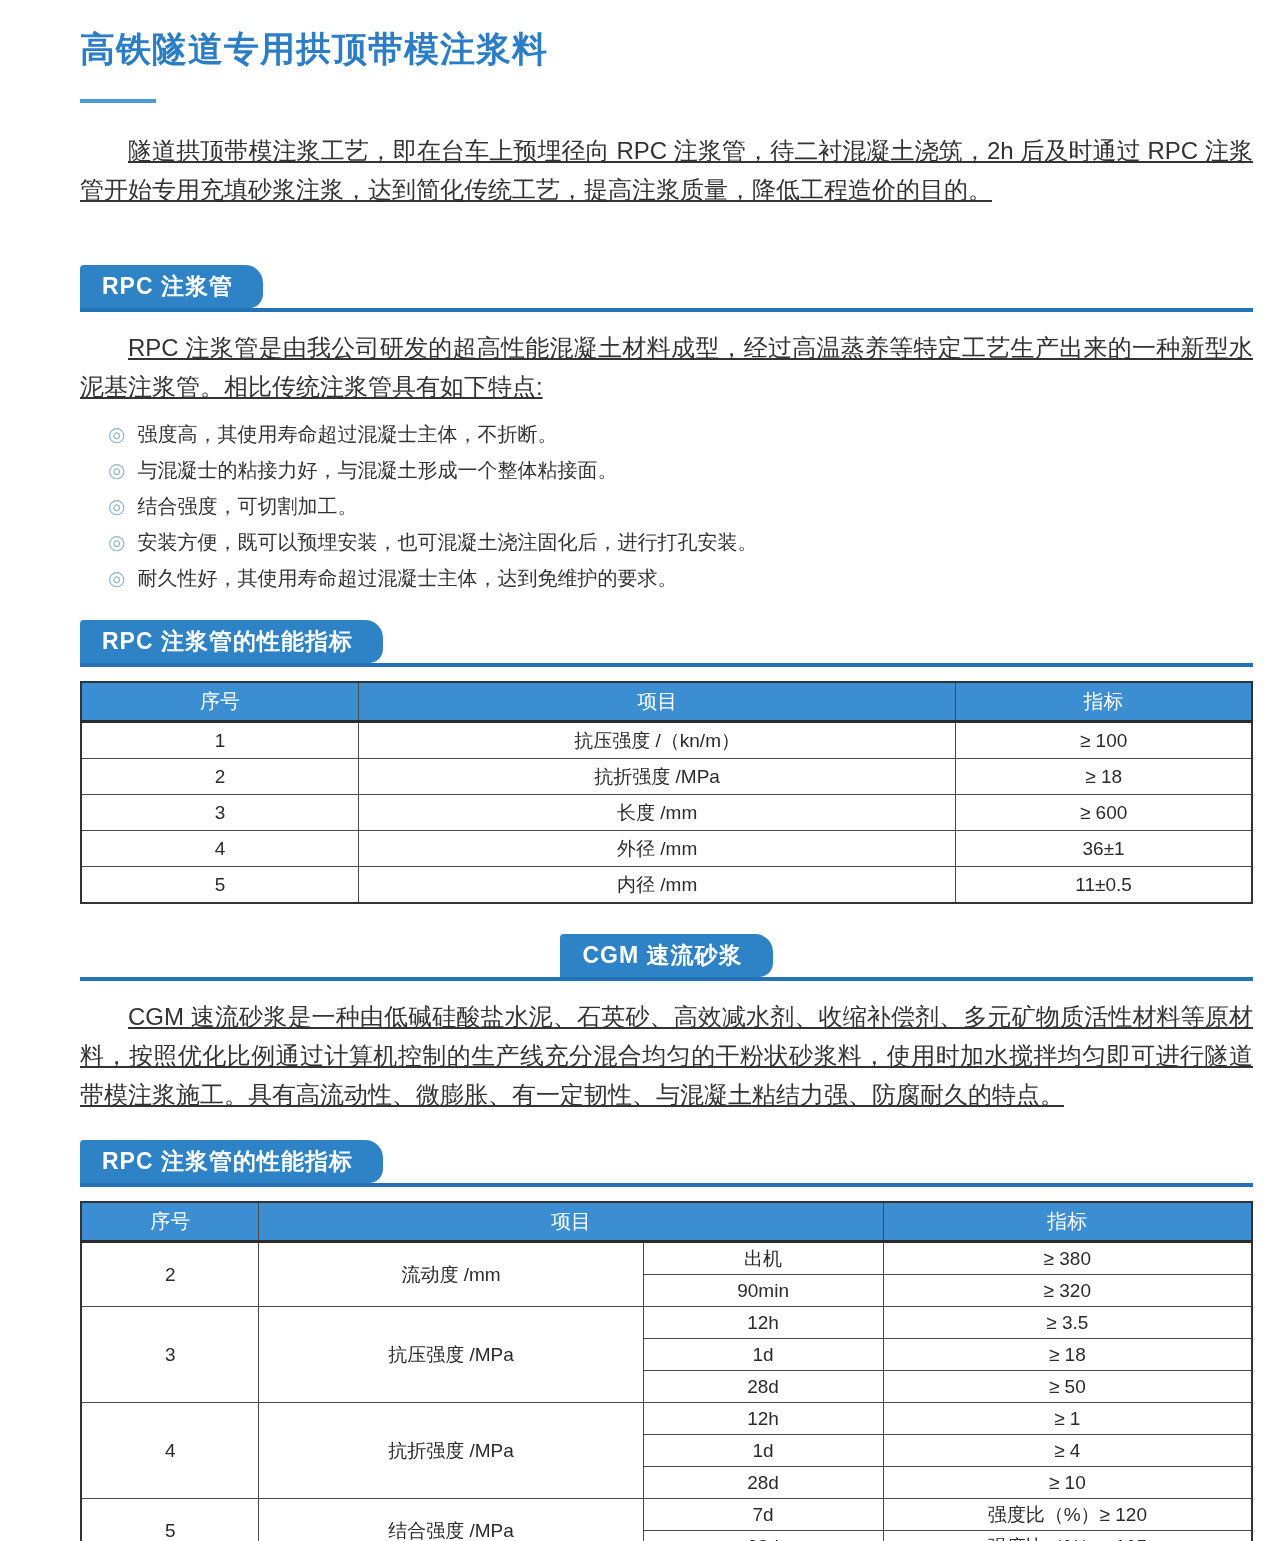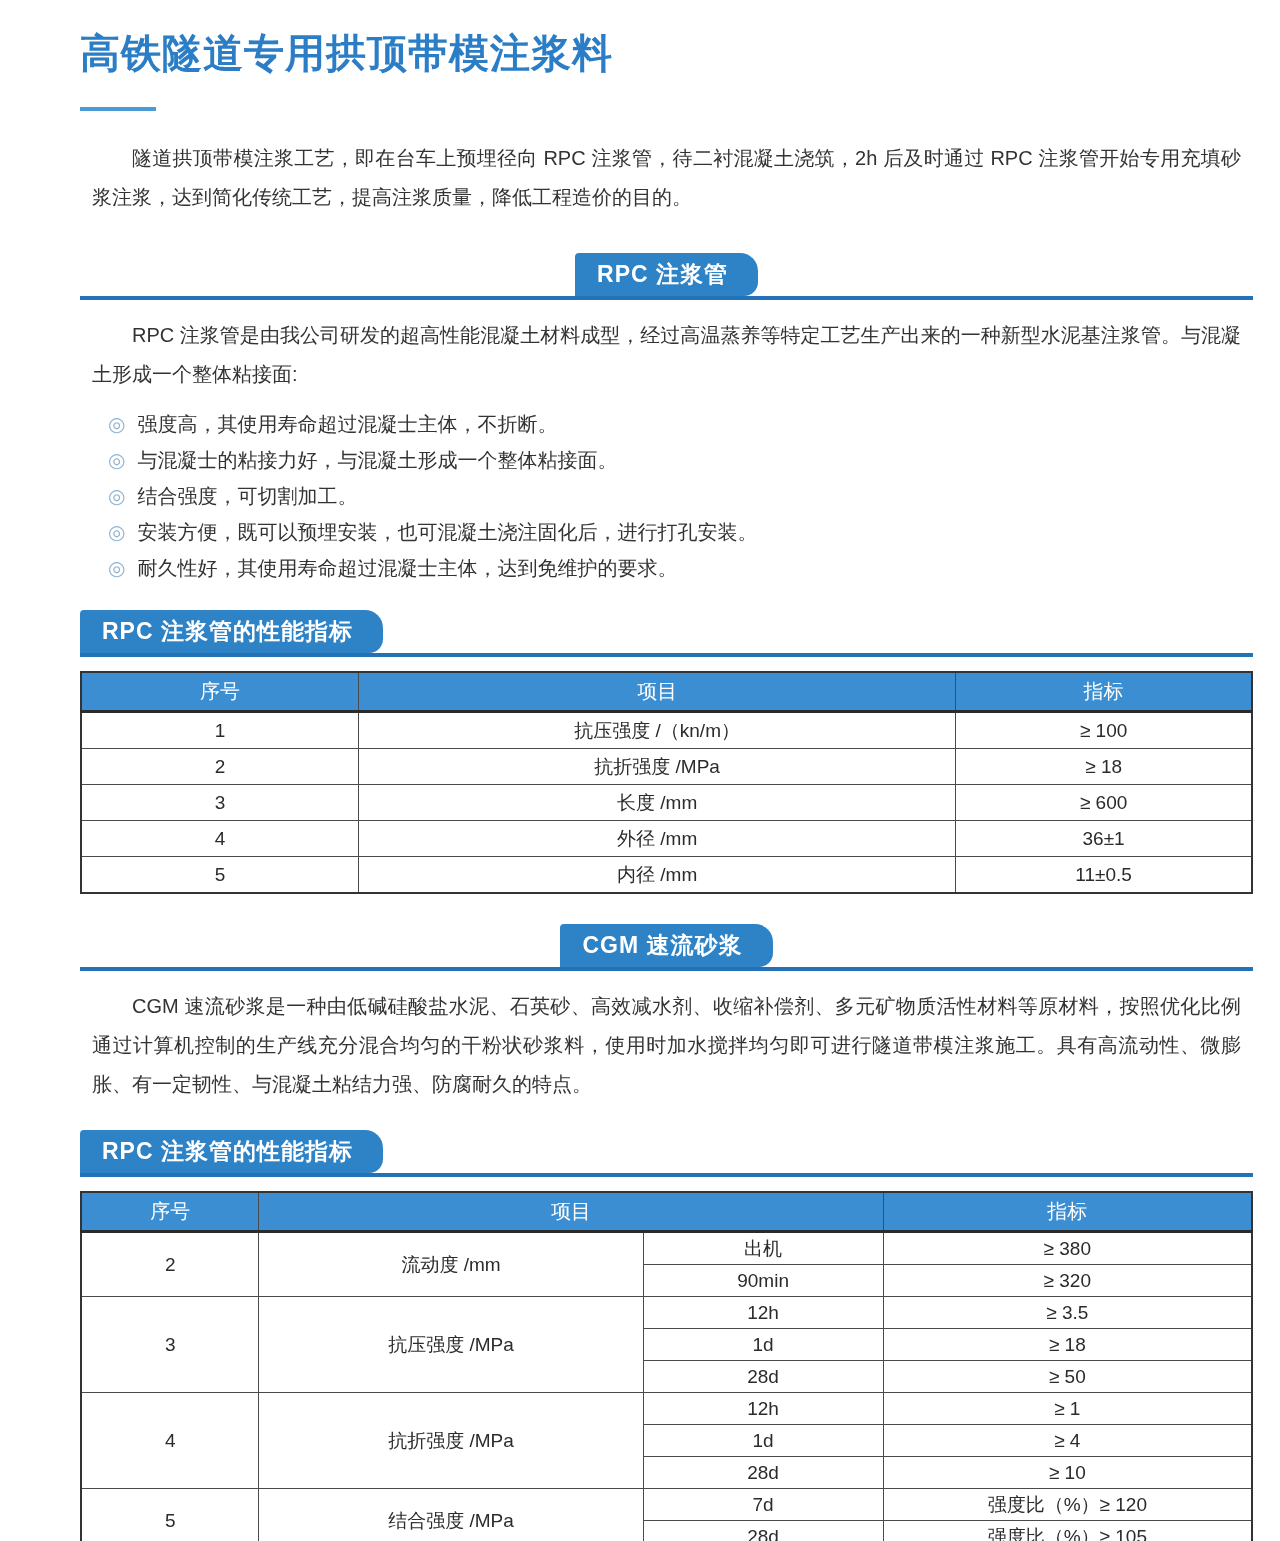--- a/index.html
+++ b/index.html
@@ -9,58 +9,59 @@
     color: #333;
   }
   body { width: 1280px; min-height: 1541px; }
   .page {
     box-sizing: border-box;
     width: 1280px;
     padding: 26px 27px 10px 80px;
   }
   
   .doc-title {
-    font-size: 40px;
+    font-size: 35px;
     font-weight: bold;
     color: #2b7ec6;
     letter-spacing: 1px;
     margin: 0;
   }
   .title-underline {
     width: 76px; height: 4px;
     background: #4a9bd5;
     margin-top: 26px;
   }
   
   .para {
-    font-size: 20px;
+    font-size: 24px;
     line-height: 39px;
     color: #333;
     text-align: justify;
     text-indent: 2em;
-    margin: 12px;
+    margin: 0;
+    text-decoration: underline;
   }
   .intro-para { margin-top: 28px; }
   
   .banner {
     border-bottom: 4px solid #2371b7;
     line-height: 0;
   }
   .banner .tab {
     display: inline-block;
     background: #2e82c6;
     color: #ffffff;
     font-size: 23px;
     font-weight: bold;
     line-height: 1;
     padding: 10px 30px 10px 22px;
     border-radius: 4px 18px 14px 0;
     letter-spacing: 1px;
   }
-  .banner-rpc      { margin-top: 36px; text-align: center; }
+  .banner-rpc      { margin-top: 56px; }
   .banner-t1       { margin-top: 24px; }
   .banner-cgm      { margin-top: 30px; text-align: center; }
   .banner-t2       { margin-top: 26px; }
   .section-para { margin-top: 16px; }
   
   .bullet-list {
     list-style: none;
     margin: 10px 0 0 0;
     padding: 0 0 0 28px;
   }
@@ -123,21 +124,21 @@
 <div class="page">
 
   <h1 class="doc-title">高铁隧道专用拱顶带模注浆料</h1>
   <div class="title-underline"></div>
 
   <p class="para intro-para">隧道拱顶带模注浆工艺，即在台车上预埋径向 RPC 注浆管，待二衬混凝土浇筑，2h 后及时通过 RPC 注浆管开始专用充填砂浆注浆，达到简化传统工艺，提高注浆质量，降低工程造价的目的。</p>
 
   <div class="banner banner-rpc">
     <span class="tab">RPC 注浆管</span>
   </div>
-  <p class="para section-para">RPC 注浆管是由我公司研发的超高性能混凝土材料成型，经过高温蒸养等特定工艺生产出来的一种新型水泥基注浆管。与混凝土形成一个整体粘接面:</p>
+  <p class="para section-para">RPC 注浆管是由我公司研发的超高性能混凝土材料成型，经过高温蒸养等特定工艺生产出来的一种新型水泥基注浆管。相比传统注浆管具有如下特点:</p>
   <ul class="bullet-list" id="rpc-bullets">
       <li>
         <span class="bullet-icon">◎</span>
         <span>强度高，其使用寿命超过混凝士主体，不折断。</span>
       </li>
       <li>
         <span class="bullet-icon">◎</span>
         <span>与混凝士的粘接力好，与混凝土形成一个整体粘接面。</span>
       </li>
       <li>

